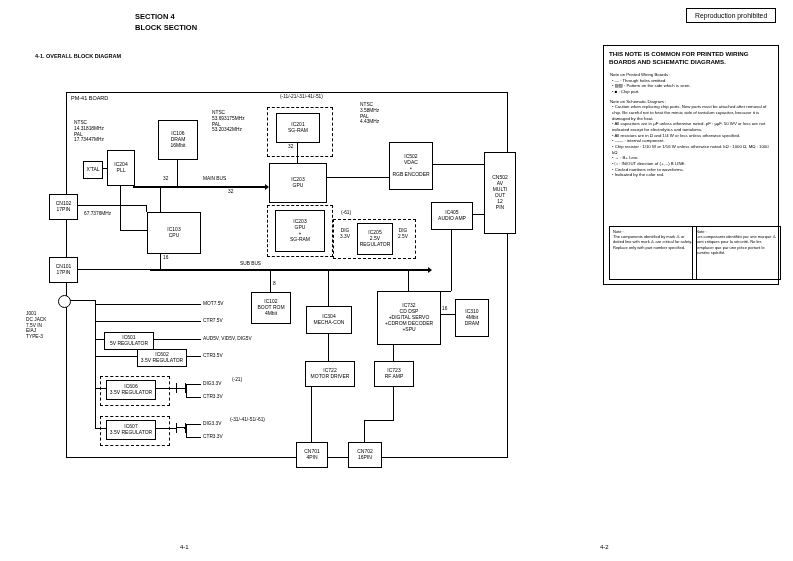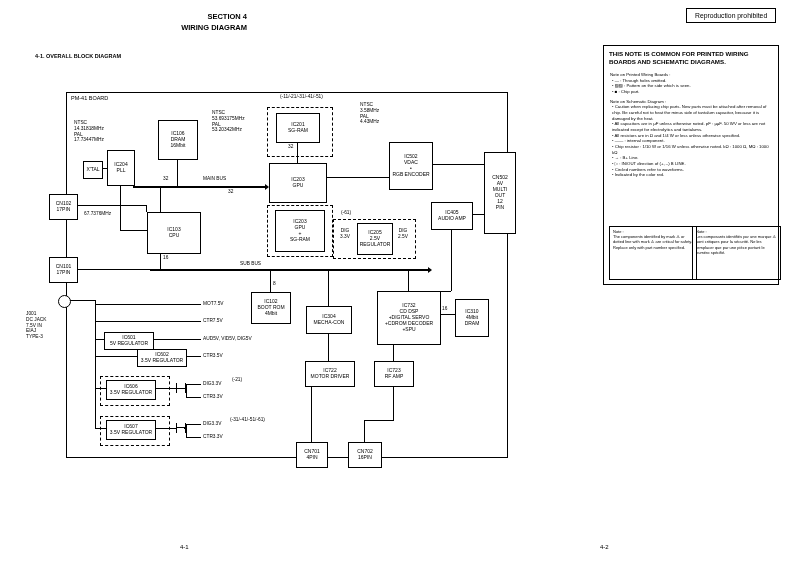--- a/index.html
+++ b/index.html
@@ -11,39 +11,39 @@
   .ctr{text-align:center}
   .wire{position:absolute;background:#000}
   .dash{position:absolute;border:1px dashed #000}
   .board{position:absolute;left:66px;top:92px;width:440px;height:364px;border:1px solid #000}
   .board-lbl{position:absolute;left:71px;top:95px;font-size:5.5px}
   .arrR{position:absolute;width:0;height:0;border-top:3px solid transparent;
         border-bottom:3px solid transparent;border-left:4px solid #000}
   .tsym{position:absolute;width:8px;height:10px;border-left:1px solid #000;border-right:1px solid #000;
         background:linear-gradient(to bottom,transparent 45%,#000 45%,#000 55%,transparent 55%)}
   .circ{position:absolute;left:58px;top:295px;width:11px;height:11px;border:1px solid #000;border-radius:50%;background:#fff}
-  .title-wrap{position:absolute;left:135px;top:11px;width:112px;text-align:right;font-weight:bold;font-size:7.5px;line-height:1.5}
+  .title-wrap{position:absolute;left:135px;top:11px;width:112px;text-align:left;font-weight:bold;font-size:7.5px;line-height:1.5}
   .repro{position:absolute;left:686px;top:8px;border:1px solid #000;padding:3px 8px;font-size:6.8px}
   .subsec{position:absolute;left:35px;top:53px;font-weight:bold;font-size:5.5px}
   .pageno{position:absolute;font-size:6px}
   .panel{position:absolute;left:603px;top:45px;width:174px;height:238px;border:1px solid #000;background:#fff}
   .panel-title{font-weight:bold;font-size:6.2px;line-height:1.3;padding:4px 5px 2px}
   .panel-body{position:absolute;left:6px;right:5px;top:26px;font-size:4.3px;line-height:1.32}
   .nhead{margin-top:4px}
   .nitem{padding-left:2px}
   .nbox{position:absolute;bottom:4px;height:48px;border:1px solid #000;font-size:4px;line-height:1.3;padding:2px 3px;overflow:hidden}
   .nbox.en{left:5px;width:80px}
   .nbox.fr{left:88px;width:81px}
 </style>
 </head>
 <body>
 
 <div class="title-wrap">
   <div>SECTION 4</div>
-  <div>WIRING DIAGRAM</div>
+  <div>BLOCK SECTION</div>
 </div>
 <div class="repro">Reproduction prohibited</div>
 <div class="subsec">4-1. OVERALL BLOCK DIAGRAM</div>
 
 <div class="board"></div>
 <div class="board-lbl">PM-41 BOARD</div>
 
 <div class="dash" style="left:267px;top:107px;width:64px;height:48px"></div>
 <div class="dash" style="left:267px;top:205px;width:64px;height:50px"></div>
 <div class="dash" style="left:333px;top:219px;width:81px;height:38px"></div>

